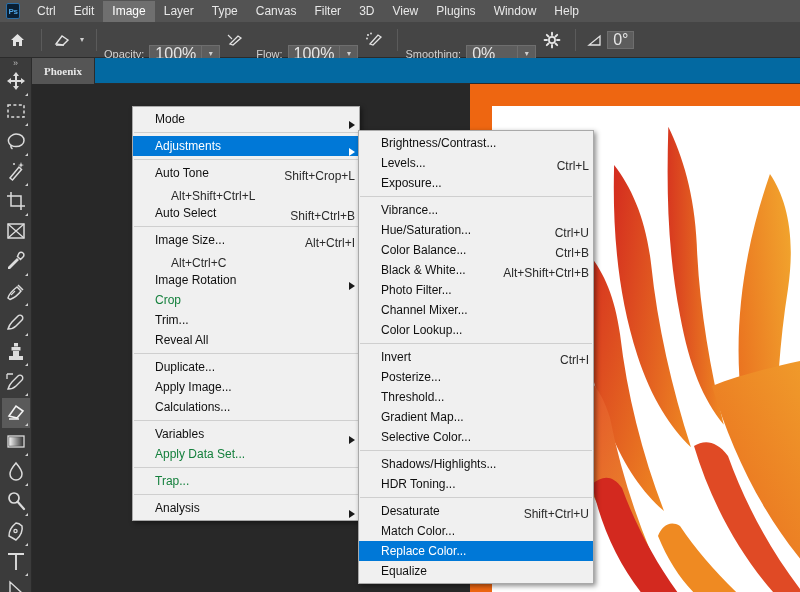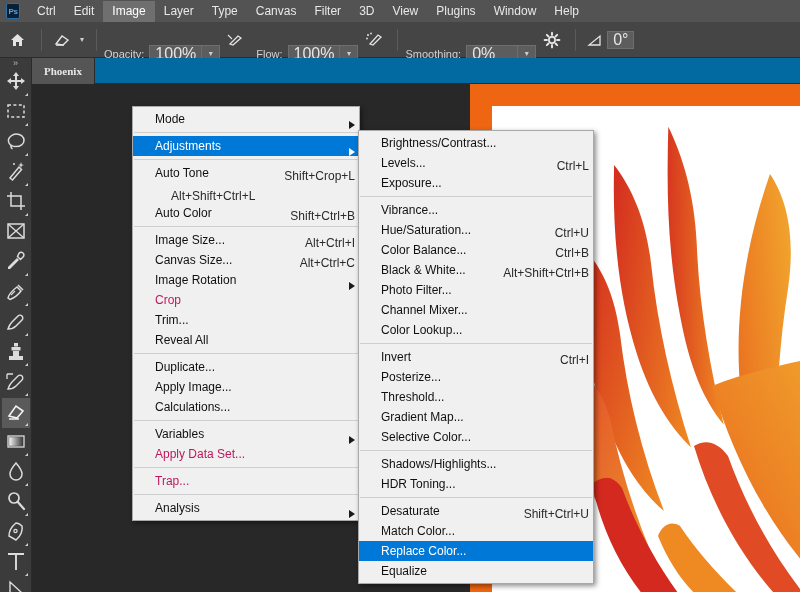--- a/index.html
+++ b/index.html
@@ -113,21 +113,21 @@
     z-index: 50;
   }
   #image-menu { left: 100px; top: 22px; width: 228px; }
   #adj-menu   { left: 326px; top: 46px; width: 236px; }
 
   .mi {
     display: flex; align-items: flex-end; height: 20px;
     padding: 0 4px 0 22px; position: relative; white-space: nowrap;
   }
   .mi.hl { background: #0078d7; color: #ffffff; }
-  .mi.disabled { color: #be185d; }
+  .mi.disabled { color: #15803d; }
   .mi-label { flex: 1; line-height: 20px; }
   .mi-accel { color: #2a2a2a; font-size: 12px; padding-left: 16px; }
   .mi-arrow {
     width: 0; height: 0; margin-left: 10px;
     border-top: 4.5px solid transparent; border-bottom: 4.5px solid transparent;
     border-left: 6px solid #1a1a1a;
   }
   .mi.hl .mi-arrow { border-left-color: #ffffff; }
   .sep { height: 1px; background: #cfcfcf; margin: 3px 1px; }
 </style>
@@ -417,30 +417,29 @@
         </div>
         <div class="sep"></div>
         <div class="mi">
           <span class="mi-label">Auto Tone</span>
           <span class="mi-accel">Shift+Crop+L</span>
         </div>
         <div class="mi">
           <span class="mi-accel">Alt+Shift+Ctrl+L</span>
         </div>
         <div class="mi">
-          <span class="mi-label">Auto Color</span>
+          <span class="mi-label">Auto Select</span>
           <span class="mi-accel">Shift+Ctrl+B</span>
         </div>
         <div class="sep"></div>
         <div class="mi">
           <span class="mi-label">Image Size...</span>
           <span class="mi-accel">Alt+Ctrl+I</span>
         </div>
         <div class="mi">
-          <span class="mi-label">Canvas Size...</span>
           <span class="mi-accel">Alt+Ctrl+C</span>
         </div>
         <div class="mi">
           <span class="mi-label">Image Rotation</span>
           <span class="mi-arrow"></span>
         </div>
         <div class="mi disabled">
           <span class="mi-label">Crop</span>
         </div>
         <div class="mi">

